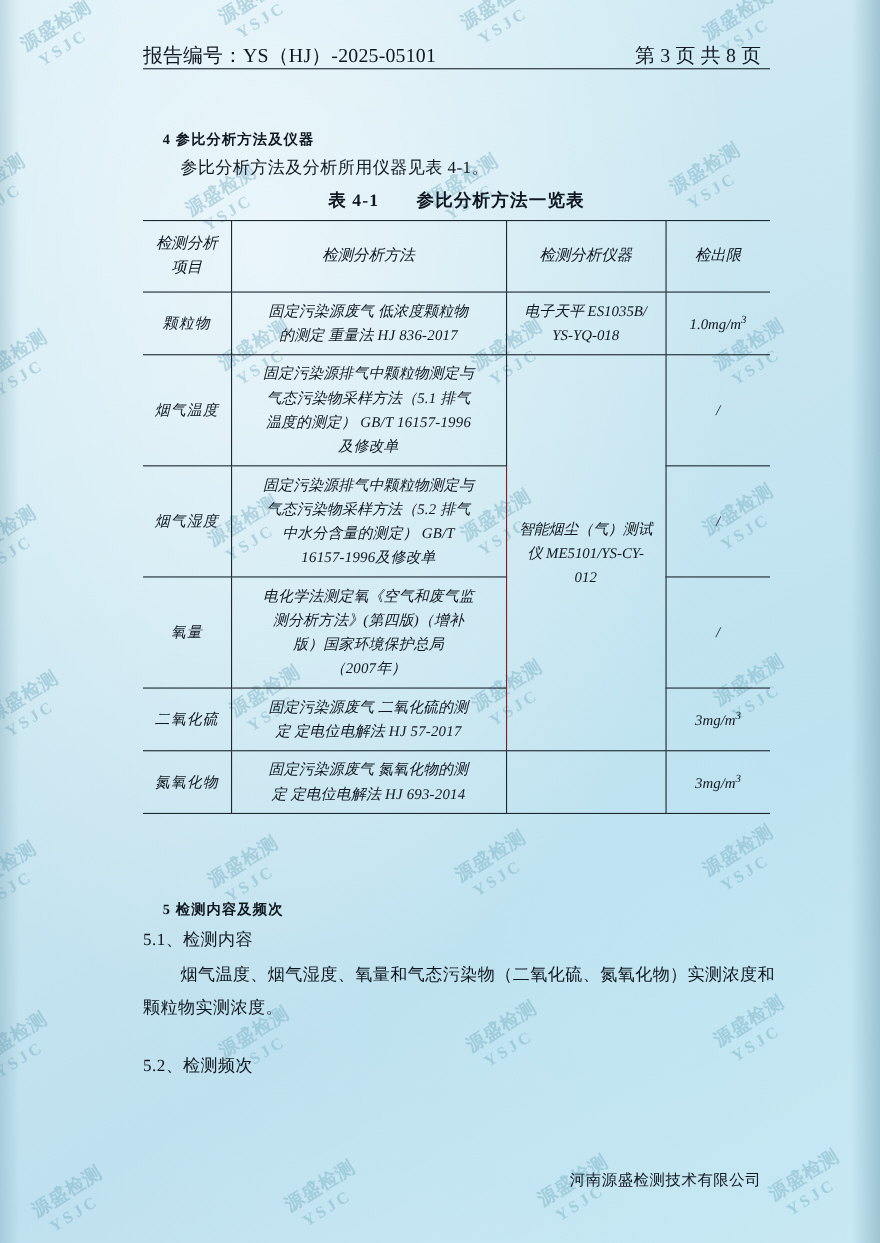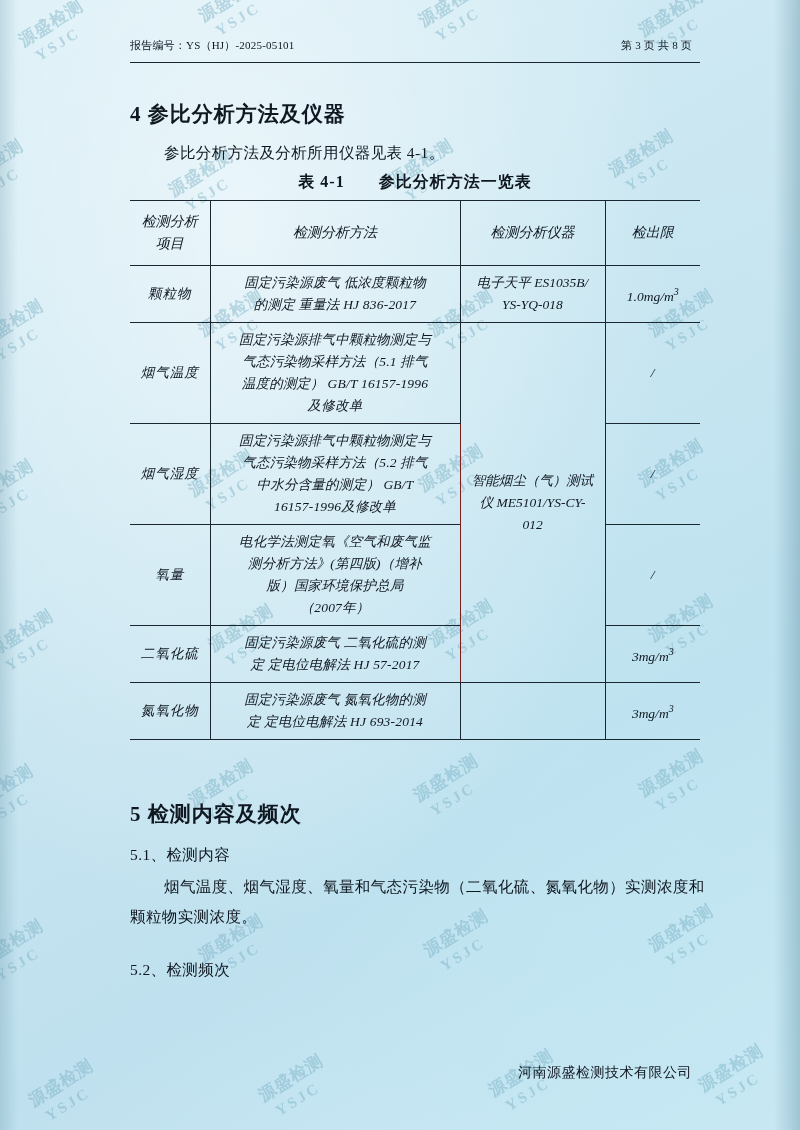--- a/index.html
+++ b/index.html
@@ -54,35 +54,35 @@
     width: 800px;
     height: 1130px;
   }
   .header {
     position: absolute;
     top: 38px;
     left: 130px;
     right: 108px;
     display: flex;
     justify-content: space-between;
-    font-size: 11px;
+    font-size: 18px;
     letter-spacing: 0.2px;
   }
   .header-rule {
     position: absolute;
     top: 62px;
     left: 130px;
     width: 570px;
     border-bottom: 1.6px solid #1b2730;
   }
   h2.sec {
     position: absolute;
-    font-size: 21px;
+    font-size: 13px;
     font-weight: bold;
-    margin: 0;
+    margin: 18px;
     letter-spacing: 1px;
   }
   .sec-4 { top: 100px; left: 130px; }
   .sec-5 { top: 800px; left: 130px; }
   .para {
     position: absolute;
     font-size: 15.5px;
     line-height: 30px;
     letter-spacing: 0.4px;
   }

